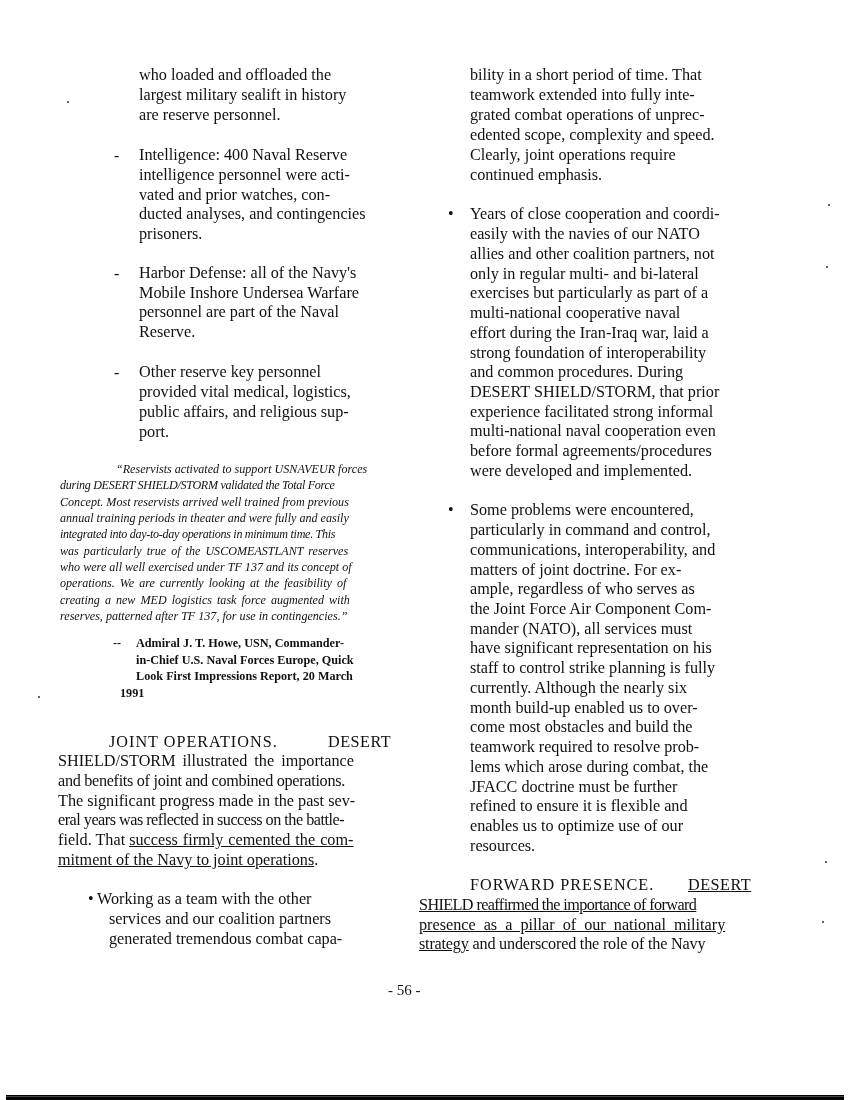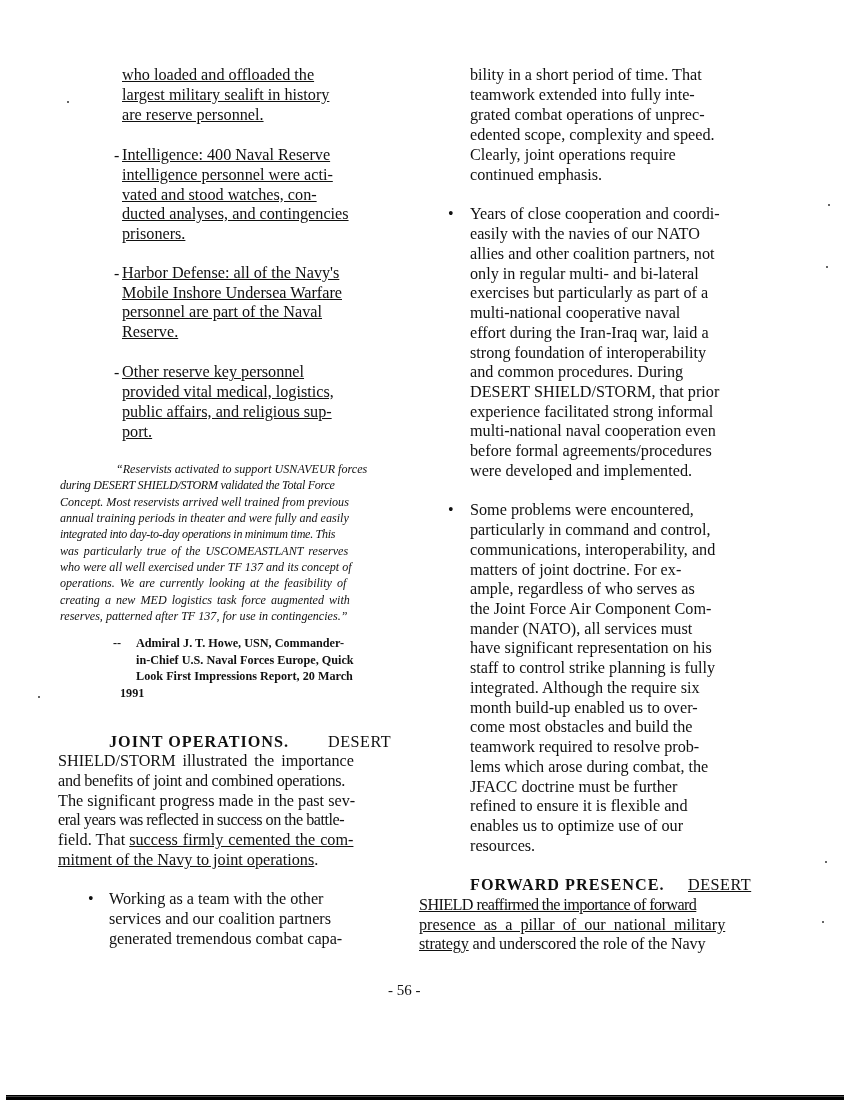--- a/index.html
+++ b/index.html
@@ -1,26 +1,26 @@
 <!DOCTYPE html>
 <html><head>
 <meta charset="utf-8">
 <style>
   html, body { margin: 0; padding: 0; background: #ffffff; }
   body { width: 848px; height: 1100px; position: relative; overflow: hidden;
          font-family: "Liberation Serif", "DejaVu Serif", serif; color: #111; }
   .line { position: absolute; white-space: nowrap; font-size: 16.2px; line-height: 19.6px; }
-  .col-l-body { left: 122px; text-decoration: underline; }
+  .col-l-body { left: 139px; }
   .col-l-para { left: 58px; }
   .col-r { left: 470px; }
   .dash { position: absolute; font-size: 16px; }
   .bullet { position: absolute; font-size: 16px; }
   .quote { position: absolute; font-style: italic; font-size: 12.1px; line-height: 16.4px; white-space: nowrap; }
   .attr { position: absolute; font-weight: bold; font-size: 12.2px; line-height: 16.4px; white-space: nowrap; }
-  .heading-bold { font-weight: bold; letter-spacing: 1px; }
+  .heading-bold { font-weight: normal; letter-spacing: 1px; }
   .u { text-decoration: underline; }
   .page-number { position: absolute; left: 388px; top: 982px; font-size: 15px; }
   .bottom-bar { position: absolute; left: 6px; top: 1095px; width: 838px; height: 5px; background: #000; }
   .bottom-bar-gray { position: absolute; left: 6px; top: 1096px; width: 838px; height: 1px; background: #777; opacity: 0.6; }
   .speck { position: absolute; width: 2px; height: 2px; background: #333; border-radius: 1px; }
 </style>
 </head>
 <body>
 
 <div>
@@ -28,21 +28,21 @@
   <div>
     <div class="line col-l-body" style="top:66px">who loaded and offloaded the</div>
     <div class="line col-l-body" style="top:86px">largest military sealift in history</div>
     <div class="line col-l-body" style="top:106px">are reserve personnel.</div>
   </div>
 
   <div>
     <span class="dash" style="left:114px;top:147px">-</span>
     <div class="line col-l-body" style="top:146px">Intelligence:  400 Naval Reserve</div>
     <div class="line col-l-body" style="top:166px">intelligence personnel were acti-</div>
-    <div class="line col-l-body" style="top:186px">vated and stood watches, con-</div>
+    <div class="line col-l-body" style="top:186px">vated and prior watches, con-</div>
     <div class="line col-l-body" style="top:205px">ducted analyses, and contingencies</div>
     <div class="line col-l-body" style="top:225px">prisoners.</div>
   </div>
 
   <div>
     <span class="dash" style="left:114px;top:265px">-</span>
     <div class="line col-l-body" style="top:264px">Harbor Defense:  all of the Navy's</div>
     <div class="line col-l-body" style="top:284px">Mobile Inshore Undersea Warfare</div>
     <div class="line col-l-body" style="top:303px">personnel are part of the Naval</div>
     <div class="line col-l-body" style="top:323px">Reserve.</div>
@@ -89,21 +89,21 @@
     <div class="line col-l-para" style="top:831px">
       <span>field.  That </span><span class="u" style="word-spacing:1px">success firmly cemented the com-</span>
     </div>
     <div class="line col-l-para" style="top:851px">
       <span class="u">mitment of the Navy to joint operations</span><span>.</span>
     </div>
   </div>
 
   <div>
     <span class="bullet" style="left:88px;top:890px">•</span>
-    <div class="line" style="left:109px;top:890px">Working as a team with the other</div>
+    <div class="line" style="left:97px;top:890px">Working as a team with the other</div>
     <div class="line" style="left:109px;top:910px">services and our coalition partners</div>
     <div class="line" style="left:109px;top:930px">generated tremendous combat capa-</div>
   </div>
 </div>
 
 <div>
 
   <div>
     <div class="line col-r" style="top:66px">bility in a short period of time.  That</div>
     <div class="line col-r" style="top:86px">teamwork extended into fully inte-</div>
@@ -135,21 +135,21 @@
     <span class="bullet" style="left:448px;top:501px">•</span>
     <div class="line col-r" style="top:501px">Some problems were encountered,</div>
     <div class="line col-r" style="top:521px">particularly in command and control,</div>
     <div class="line col-r" style="top:541px">communications, interoperability, and</div>
     <div class="line col-r" style="top:561px">matters of joint doctrine.  For ex-</div>
     <div class="line col-r" style="top:580px">ample, regardless of who serves as</div>
     <div class="line col-r" style="top:600px">the Joint Force Air Component Com-</div>
     <div class="line col-r" style="top:620px">mander (NATO), all services must</div>
     <div class="line col-r" style="top:639px">have significant representation on his</div>
     <div class="line col-r" style="top:659px">staff to control strike planning is fully</div>
-    <div class="line col-r" style="top:679px">integrated.  Although the require six</div>
+    <div class="line col-r" style="top:679px">currently.  Although the nearly six</div>
     <div class="line col-r" style="top:699px">month build-up enabled us to over-</div>
     <div class="line col-r" style="top:718px">come most obstacles and build the</div>
     <div class="line col-r" style="top:738px">teamwork required to resolve prob-</div>
     <div class="line col-r" style="top:758px">lems which arose during combat, the</div>
     <div class="line col-r" style="top:778px">JFACC doctrine must be further</div>
     <div class="line col-r" style="top:797px">refined to ensure it is flexible and</div>
     <div class="line col-r" style="top:817px">enables us to optimize use of our</div>
     <div class="line col-r" style="top:837px">resources.</div>
   </div>
 

